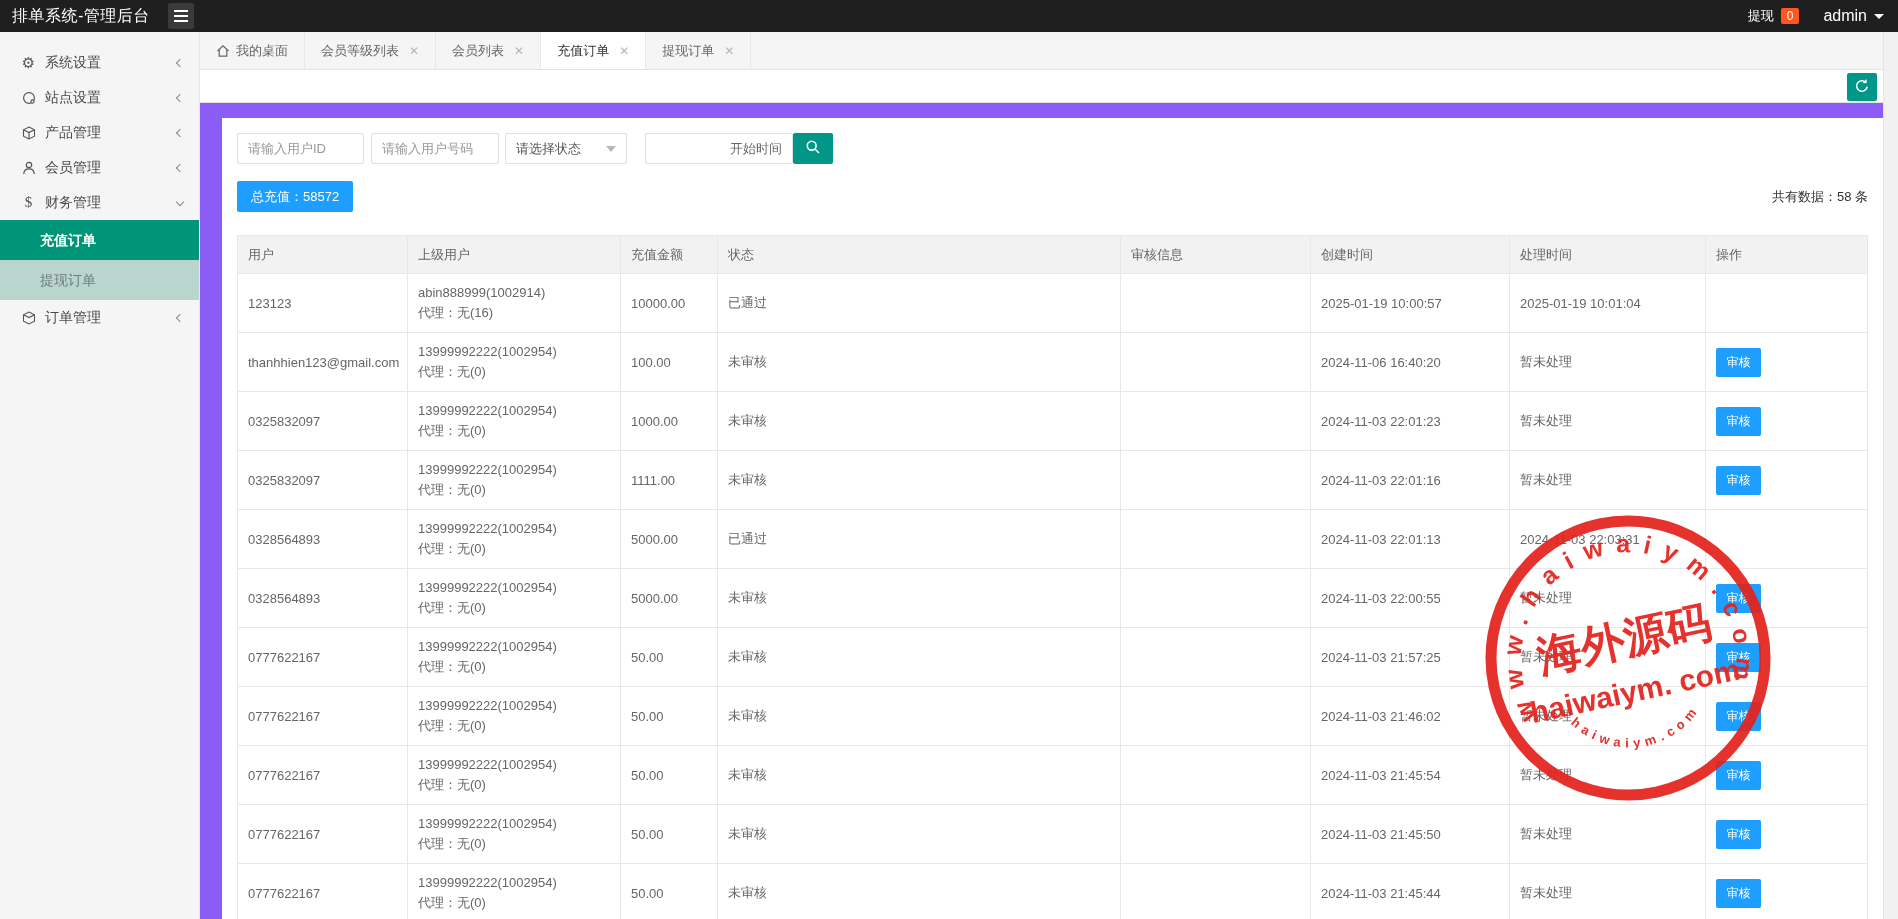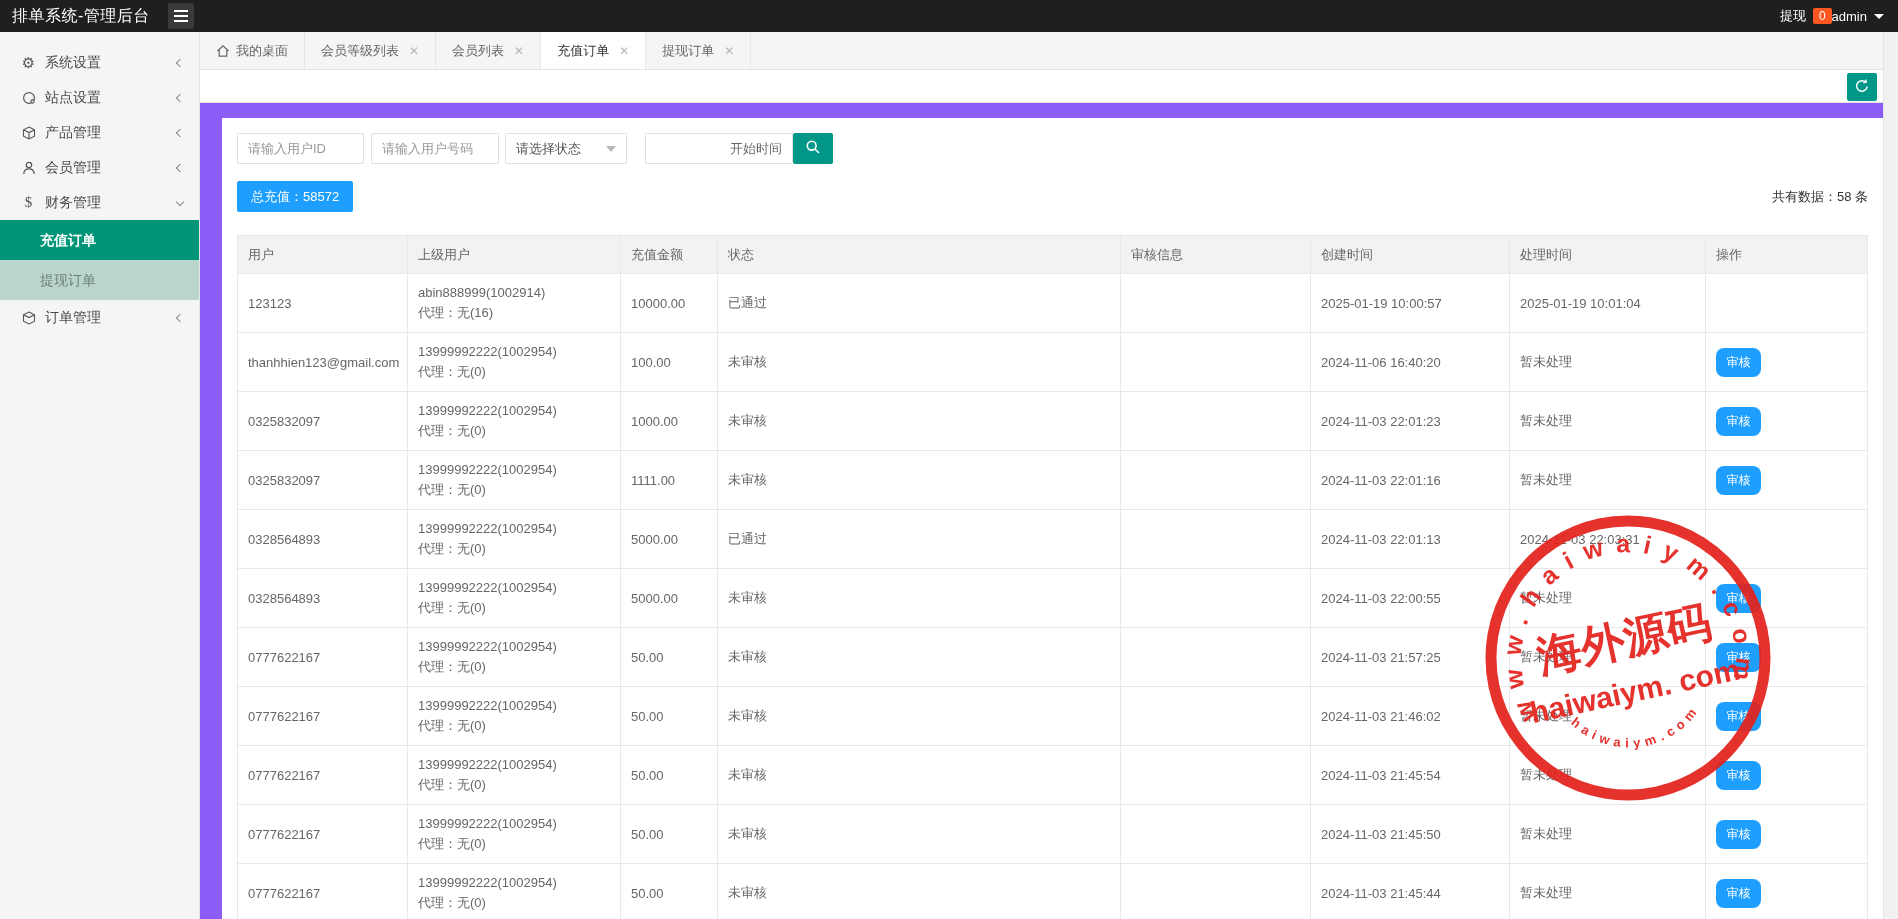--- a/index.html
+++ b/index.html
@@ -3,24 +3,24 @@
 <meta charset="utf-8">
 <style>
   * { margin:0; padding:0; box-sizing:border-box; }
   html,body { width:1898px; height:919px; overflow:hidden; font-family:"Liberation Sans","DejaVu Sans",sans-serif; background:#efefef; position:relative; }
 
   
   .topbar { position:absolute; left:0; top:0; width:1898px; height:32px; background:#1f1f1f; color:#fff; z-index:30; }
   .logo { position:absolute; left:12px; top:0; line-height:32px; font-size:16px; color:#fff; letter-spacing:0.5px; }
   .hamburger { position:absolute; left:168px; top:3px; width:26px; height:26px; background:#3a3a3a; border-radius:2px; display:flex; flex-direction:column; justify-content:center; align-items:center; gap:3px; cursor:pointer; }
   .hamburger i { display:block; width:14px; height:2px; background:#fff; }
-  .topbar-right { position:absolute; right:14px; top:0; height:32px; display:flex; align-items:center; }
+  .topbar-right { position:absolute; right:14px; top:0; height:32px; display:flex; align-items:center; gap:24px; }
   .withdraw-entry { display:flex; align-items:center; gap:7px; font-size:13px; color:#fff; cursor:pointer; }
   .badge { background:#ff5722; color:#fff; font-size:12px; line-height:16px; padding:0 6px; border-radius:2px; }
-  .user-entry { display:flex; align-items:center; gap:7px; font-size:13px; color:#fff; cursor:pointer; }
+  .user-entry { display:flex; align-items:center; gap:7px; font-size:16px; color:#fff; cursor:pointer; }
   .caret-down { width:0; height:0; border-left:5px solid transparent; border-right:5px solid transparent; border-top:5px solid #fff; }
 
   
   .sidebar { position:absolute; left:0; top:32px; bottom:0; width:200px; background:#f5f5f5; border-right:1px solid #e6e6e6; padding-top:13px; z-index:20; }
   .menu-item { position:relative; height:35px; display:flex; align-items:center; padding-left:20px; cursor:pointer; color:#4a4a4a; }
   .mico { width:17px; display:inline-flex; justify-content:center; align-items:center; color:#555; font-size:15px; }
   .mico svg { display:block; }
   .mlabel { margin-left:8px; font-size:14px; }
   .chev { position:absolute; right:16px; width:6px; height:6px; border-left:1px solid #888; border-bottom:1px solid #888; }
   .chev.left { transform:rotate(45deg); }
@@ -57,21 +57,21 @@
   .btn-search { width:40px; height:31px; background:#009688; border:none; border-radius:2px; cursor:pointer; display:flex; align-items:center; justify-content:center; }
 
   .stats-row { margin-top:17px; height:31px; display:flex; align-items:center; justify-content:space-between; }
   .btn-total { height:31px; padding:0 14px; background:#1e9fff; color:#fff; border:none; border-radius:2px; font-size:13px; cursor:pointer; font-family:inherit;text-align:center; }
   .total-count { font-size:13px; color:#333; }
 
   table.grid { margin-top:23px; width:1631px; border-collapse:collapse; table-layout:fixed; }
   table.grid th { height:38px; background:#f2f2f2; border:1px solid #e8e8e8; font-weight:400; font-size:13px; color:#666; text-align:left; padding:0 10px; }
   table.grid td { height:59px; border:1px solid #e8e8e8; font-size:13px; color:#666; padding:0 10px; vertical-align:middle; background:#fff; }
   .cell-two-line div { line-height:20px; }
-  .btn-audit { width:45px; height:29px; background:#1e9fff; color:#fff; border:none; border-radius:8px; font-size:12px; cursor:pointer; font-family:inherit; }
+  .btn-audit { width:45px; height:29px; background:#1e9fff; color:#fff; border:none; border-radius:2px; font-size:12px; cursor:pointer; font-family:inherit; }
 
   
   .scroll-strip { position:absolute; right:0; top:32px; bottom:0; width:15px; background:#f1f1f1; border-left:1px solid #e3e3e3; z-index:40; }
 
   
   .stamp { position:absolute; left:1463px; top:493px; z-index:50; pointer-events:none; opacity:0.93; }
   .stamp text { font-family:"Liberation Sans","DejaVu Sans",sans-serif; }
   .stamp .cjk { font-family:"DejaVu Serif","Liberation Serif",serif; }
 </style>
 </head>

